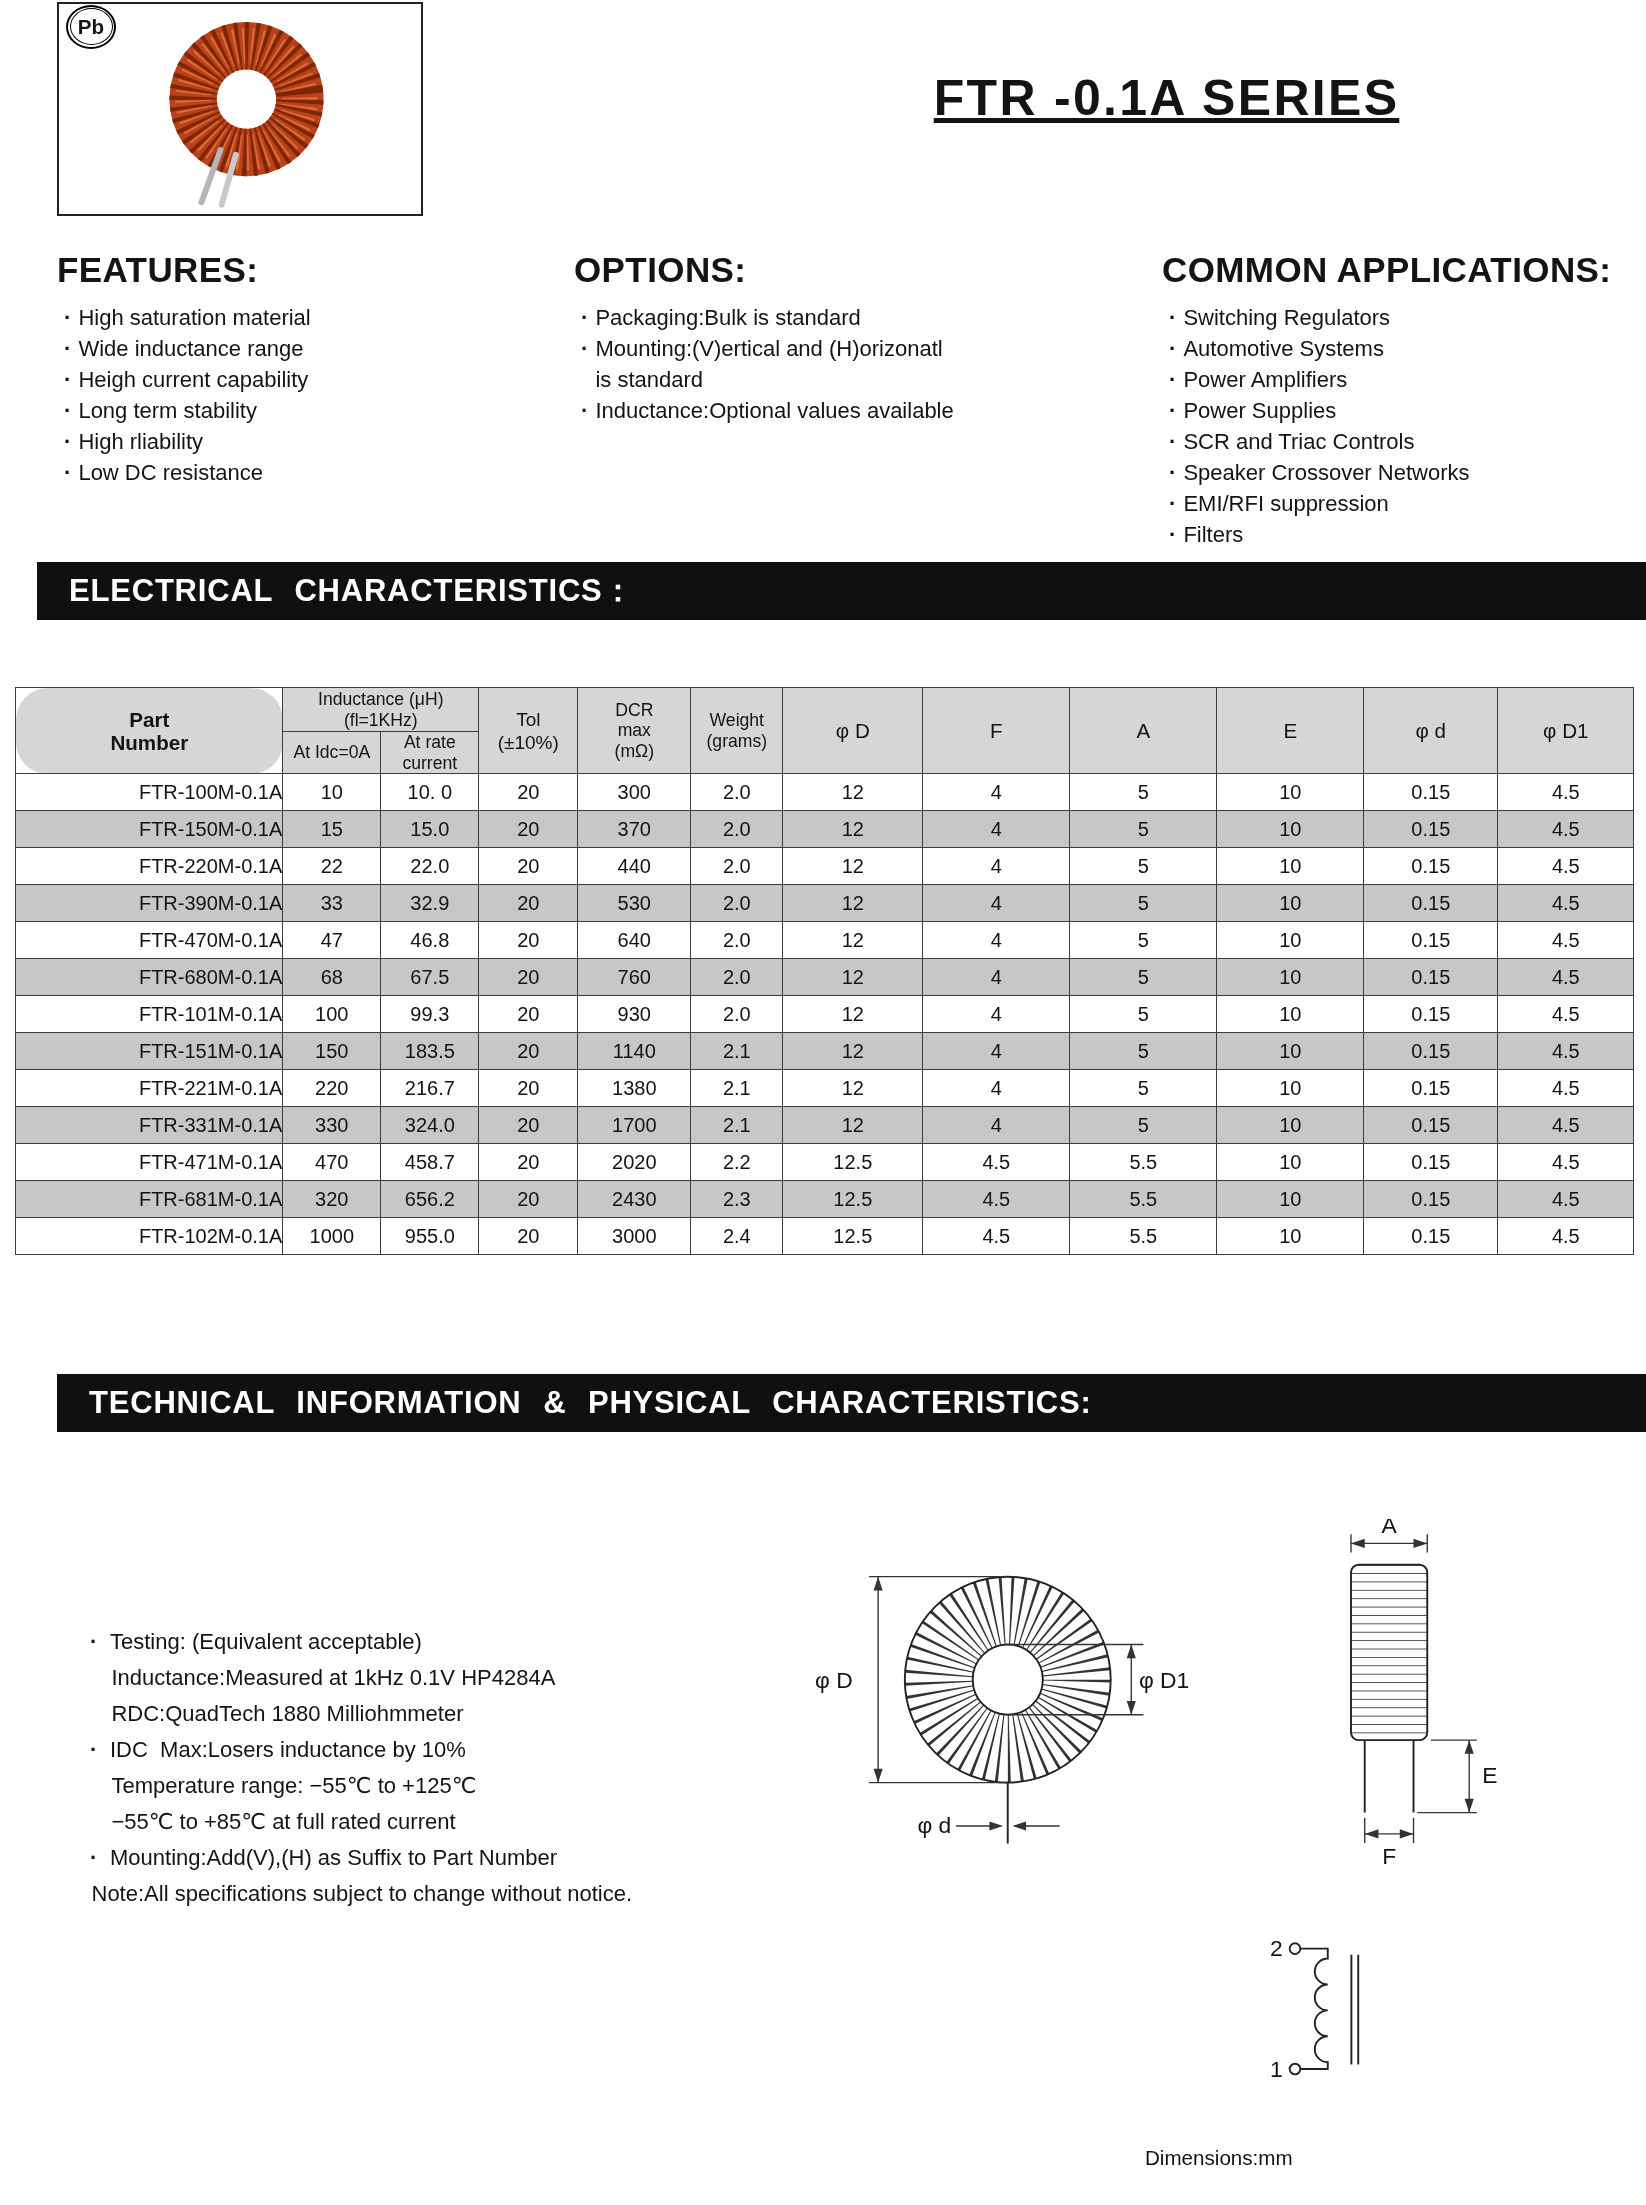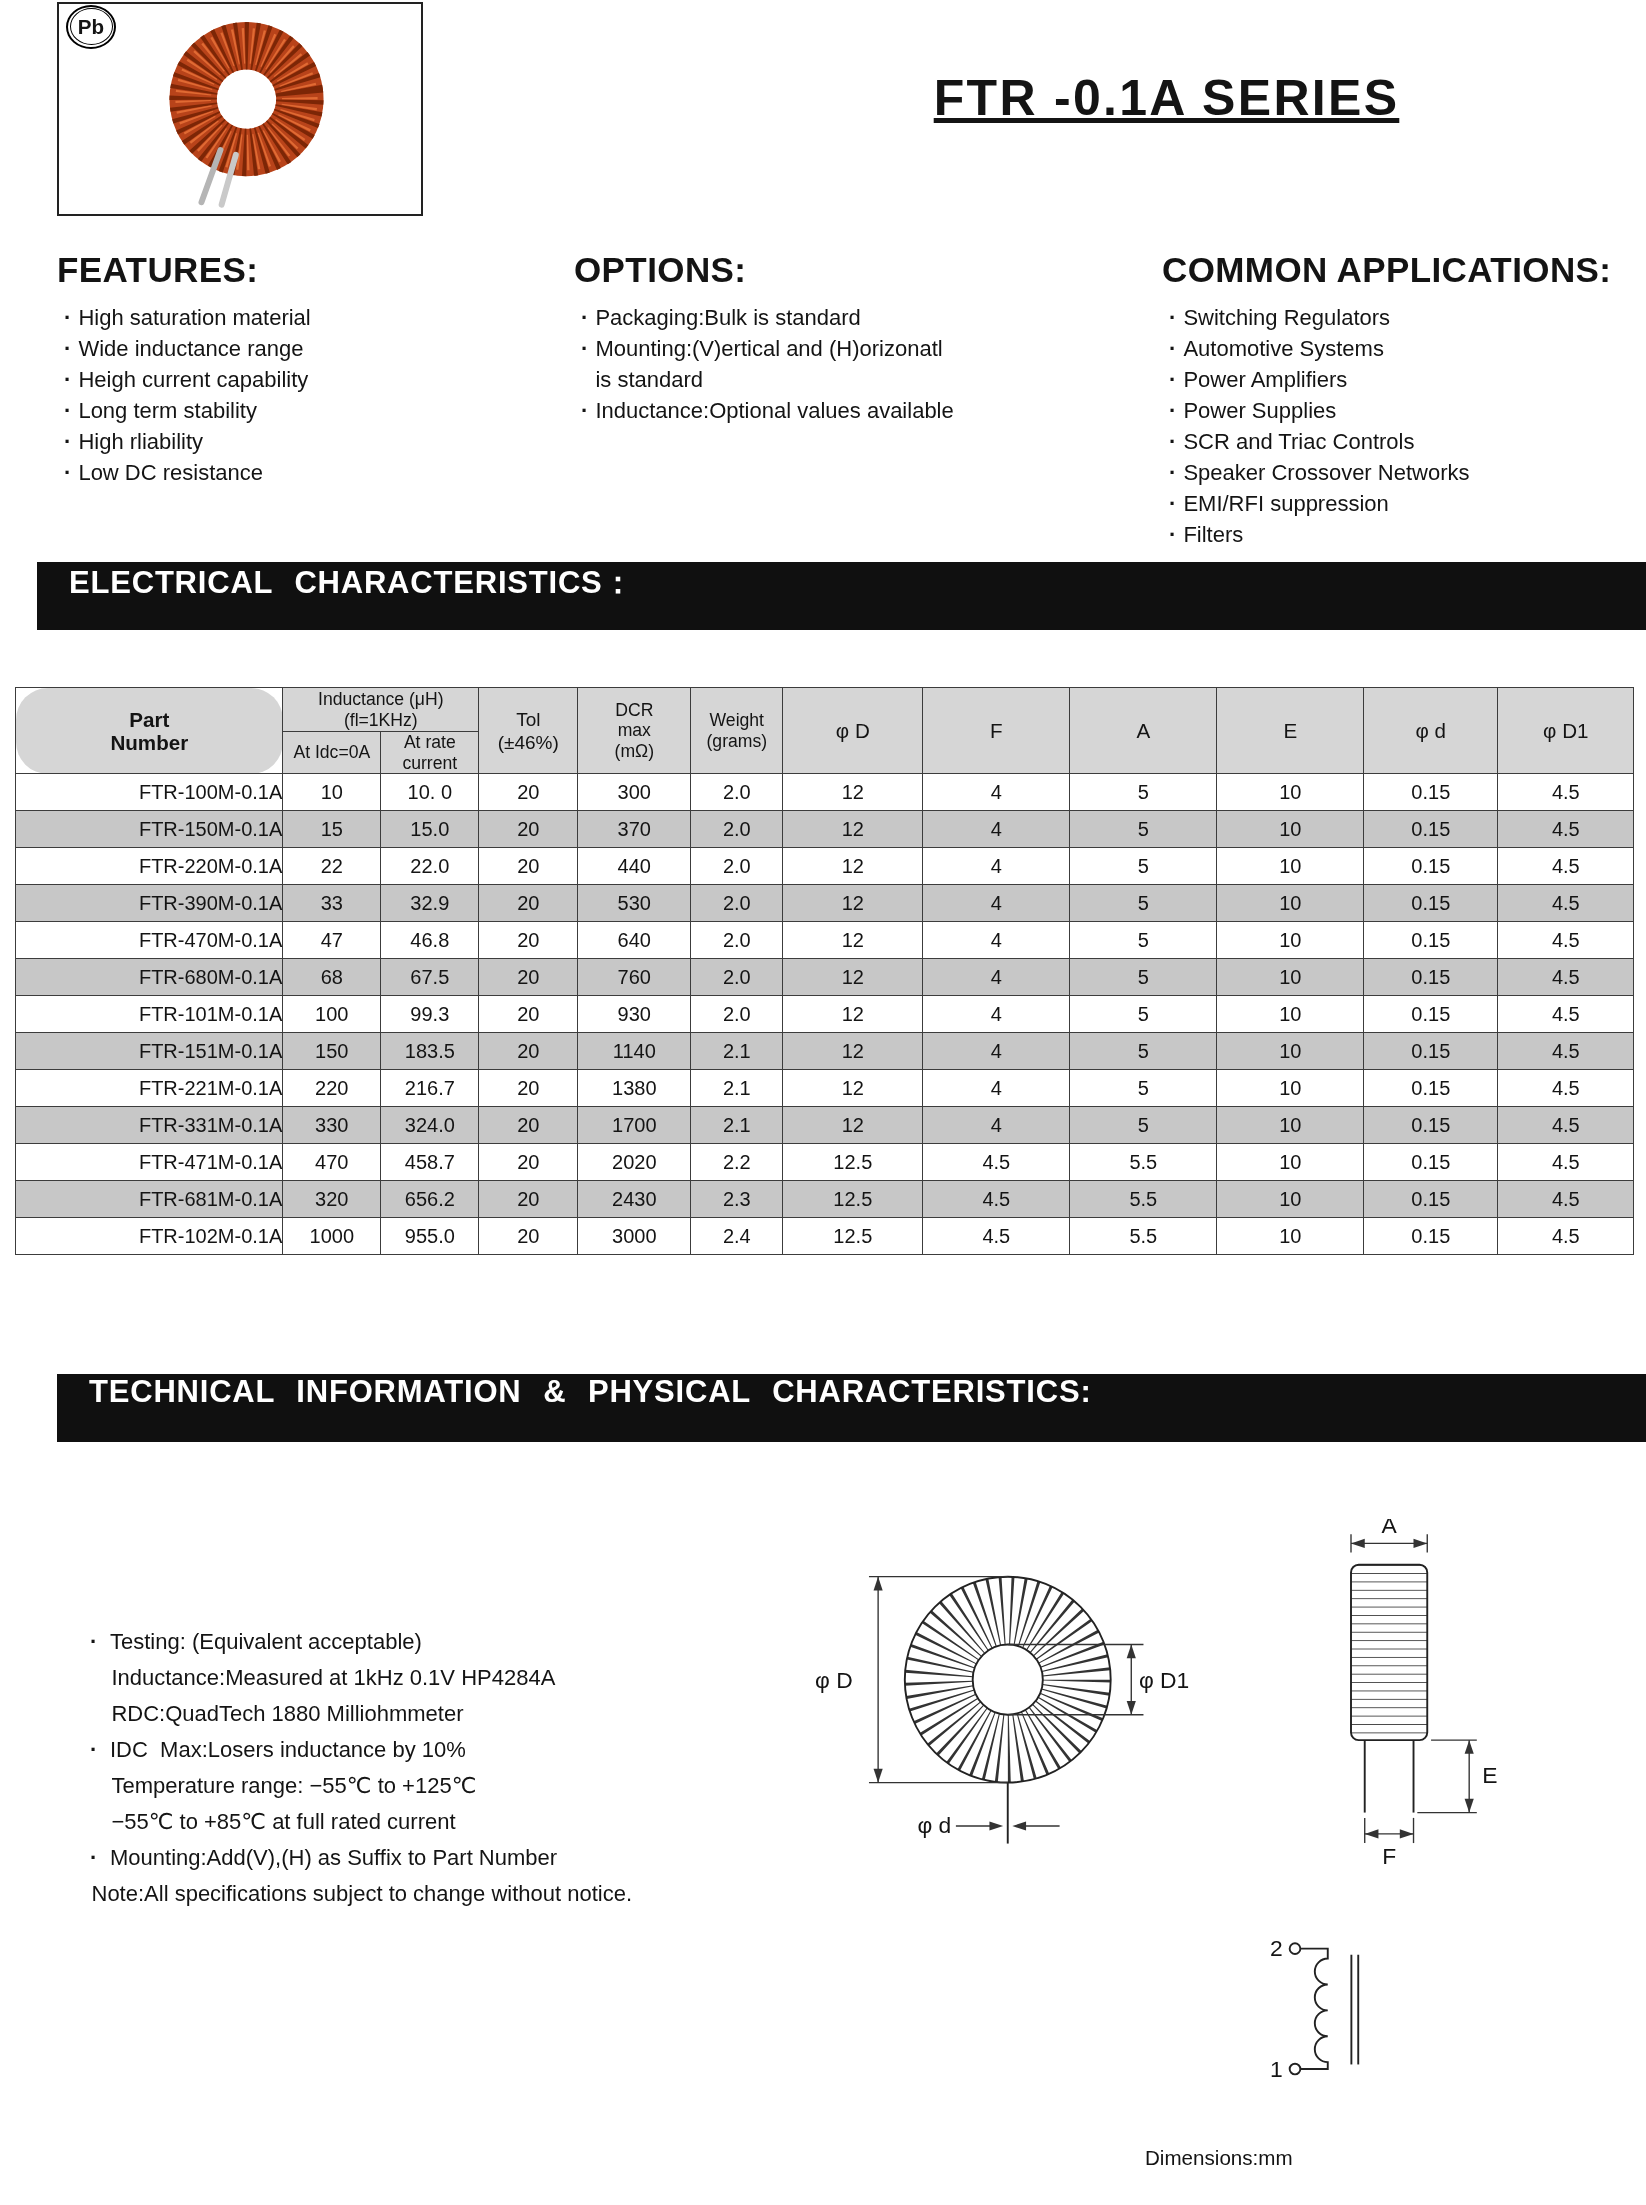--- a/index.html
+++ b/index.html
@@ -22,21 +22,21 @@
   .col { position:absolute; top:250px; }
   .col h2 { font-size:35px; font-weight:bold; margin-bottom:12.2px; letter-spacing:0.4px; }
   .features { left:57px; width:481px; }
   .options { left:574px; width:572px; }
   .applications { left:1162px; width:481px; }
   .bullet-item { display:flex; font-size:22px; line-height:31px; }
   .blt { width:21.4px; text-align:center; flex:none; font-weight:bold; }
   .btxt { white-space:pre-wrap; }
 
   
-  .bar { position:absolute; right:0; height:68px; background:#101010; color:#fff; display:flex; align-items:flex-start; }
+  .bar { position:absolute; right:0; height:58px; background:#101010; color:#fff; display:flex; align-items:center; }
   #bar-electrical { left:37px; top:562px; }
   #bar-technical { left:57px; top:1374px; }
   .bar span { font-size:31px; font-weight:bold; padding-left:32px; word-spacing:12.2px; letter-spacing:0.8px; }
 
   
   .spec-table { position:absolute; left:15.3px; top:687px; width:1616px; border-collapse:collapse; table-layout:fixed; }
   .spec-table th, .spec-table td { border:1.5px solid #3c3c3c; text-align:center; vertical-align:middle; }
   .spec-table thead th { background:#d6d6d6; font-weight:normal; font-size:19px; line-height:23px; white-space:pre-wrap; }
   .spec-table thead tr:first-child { height:44px; }
   .spec-table thead tr:last-child { height:41px; }
@@ -191,21 +191,21 @@
         <col style="width:134px">
         <col style="width:136px">
     </colgroup>
     <thead>
       <tr>
         <th rowspan="2" class="pn">Part
 Number</th>
         <th colspan="2" class="sm">Inductance (μH)
 (fl=1KHz)</th>
         <th rowspan="2">Tol
-(±46%)</th>
+(±10%)</th>
         <th rowspan="2" class="sm">DCR
 max
 (mΩ)</th>
         <th rowspan="2" class="sm">Weight
 (grams)</th>
         <th rowspan="2" class="dim">φ D</th>
         <th rowspan="2" class="dim">F</th>
         <th rowspan="2" class="dim">A</th>
         <th rowspan="2" class="dim">E</th>
         <th rowspan="2" class="dim">φ d</th>

